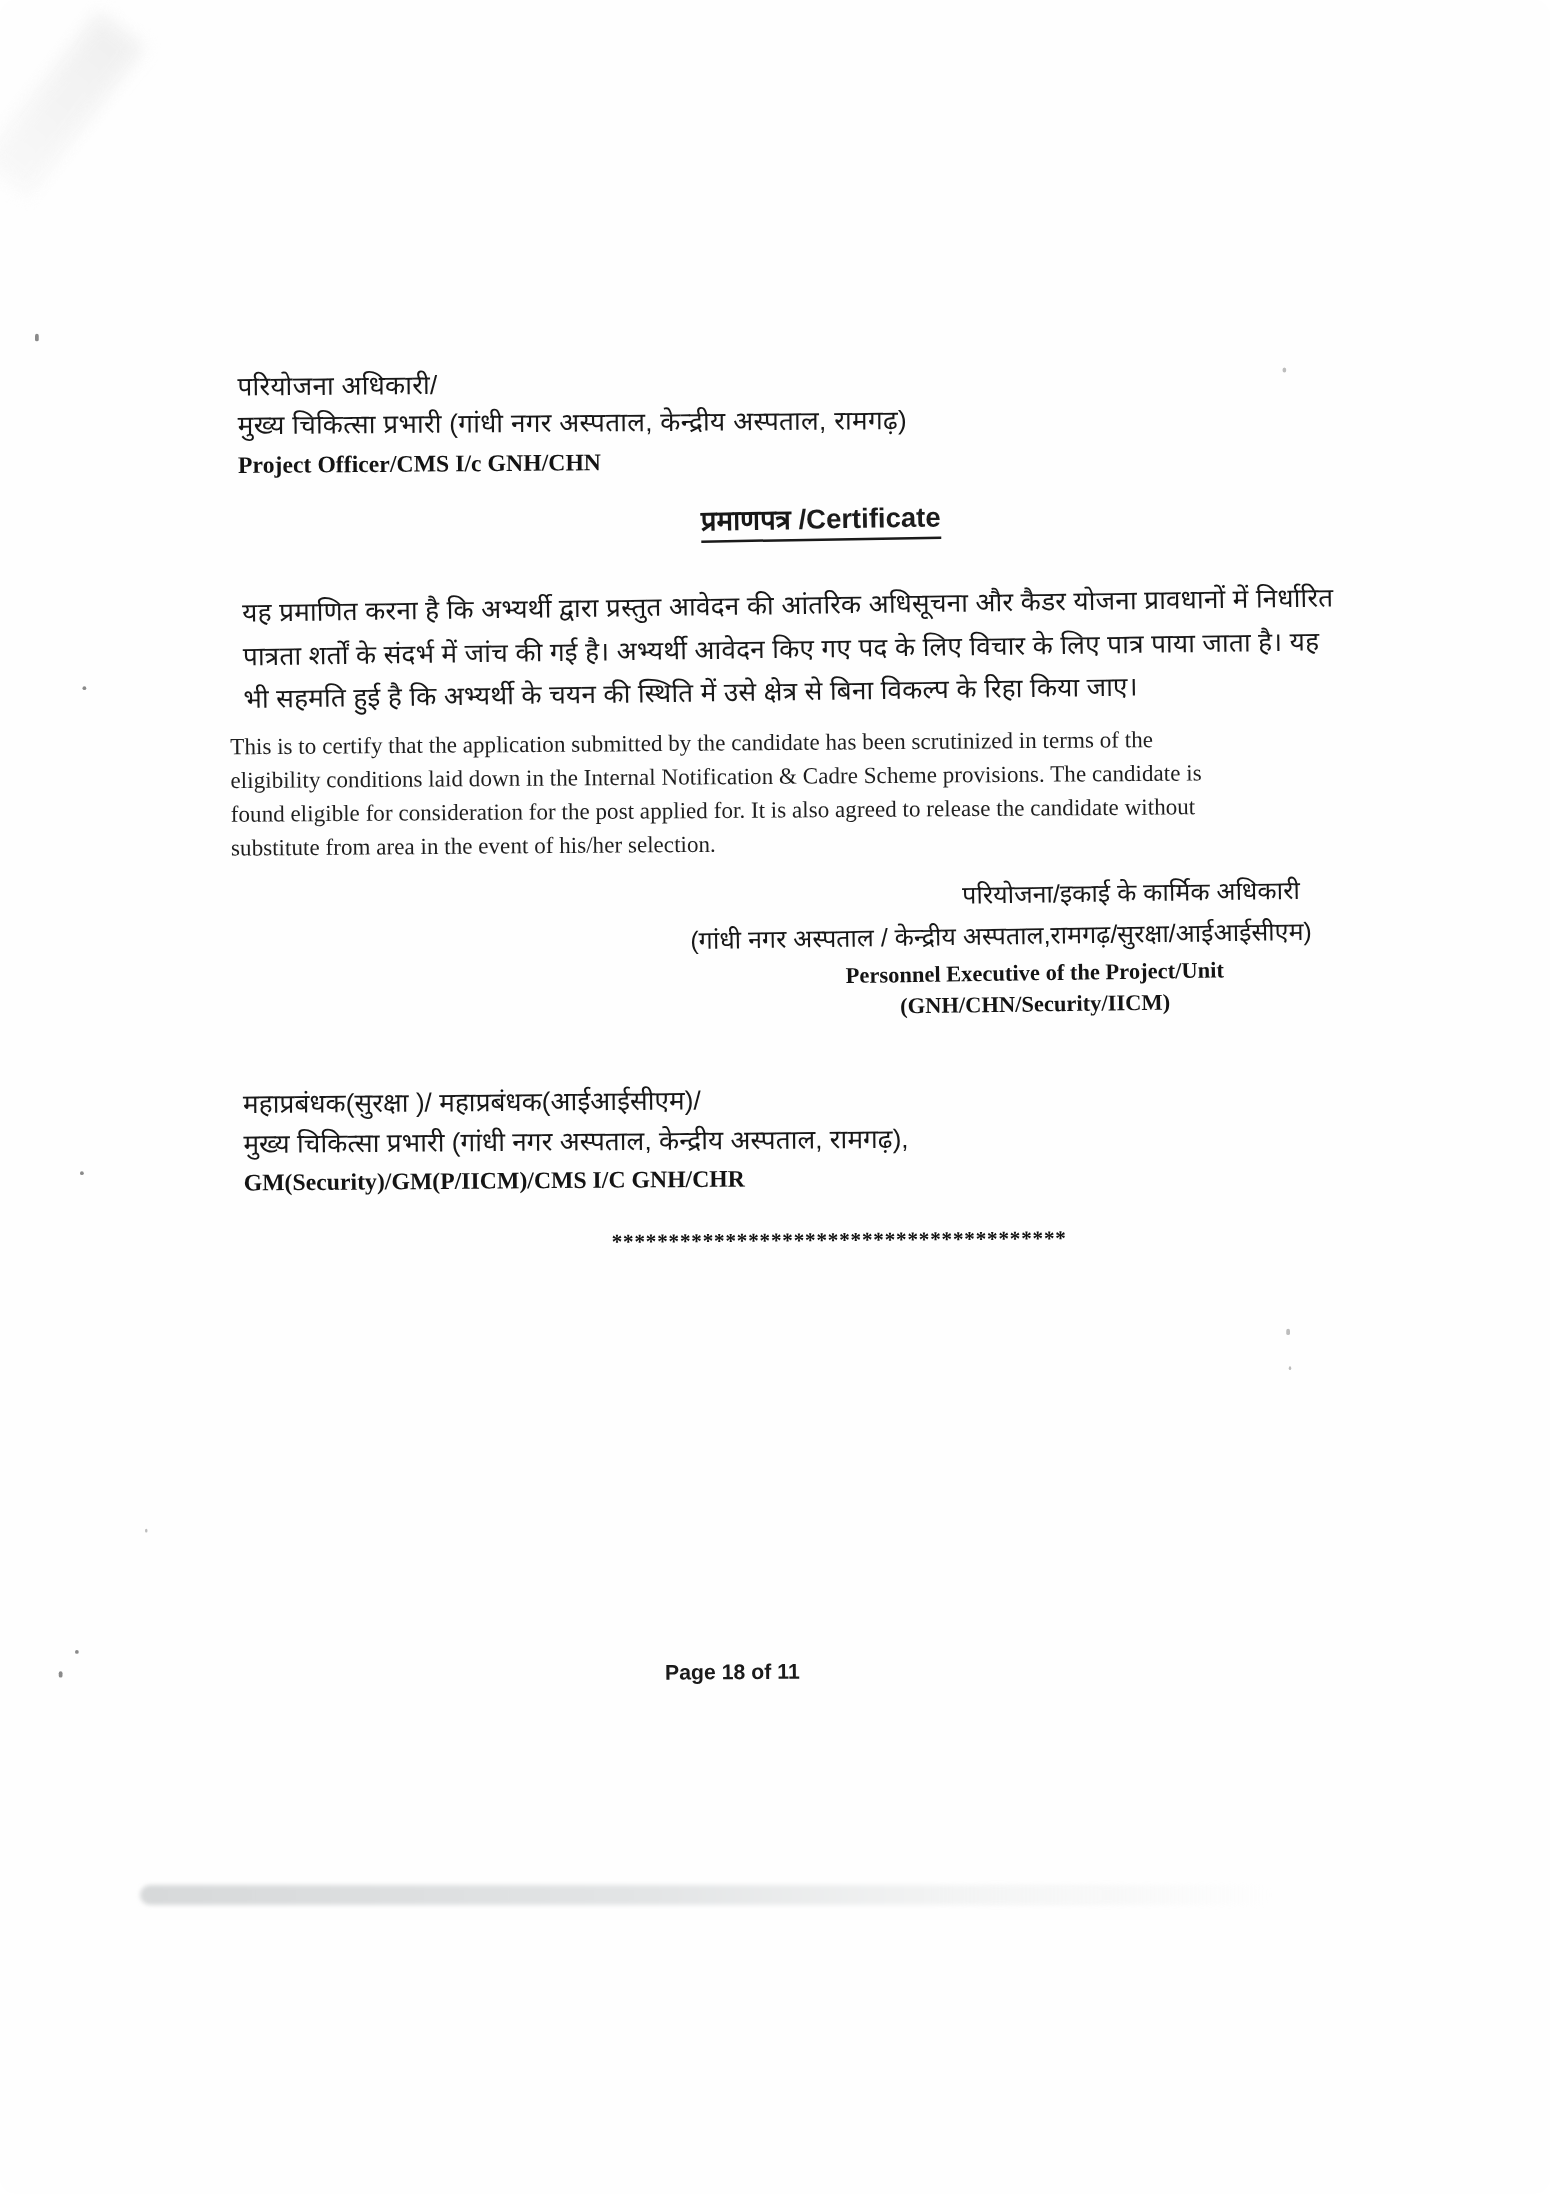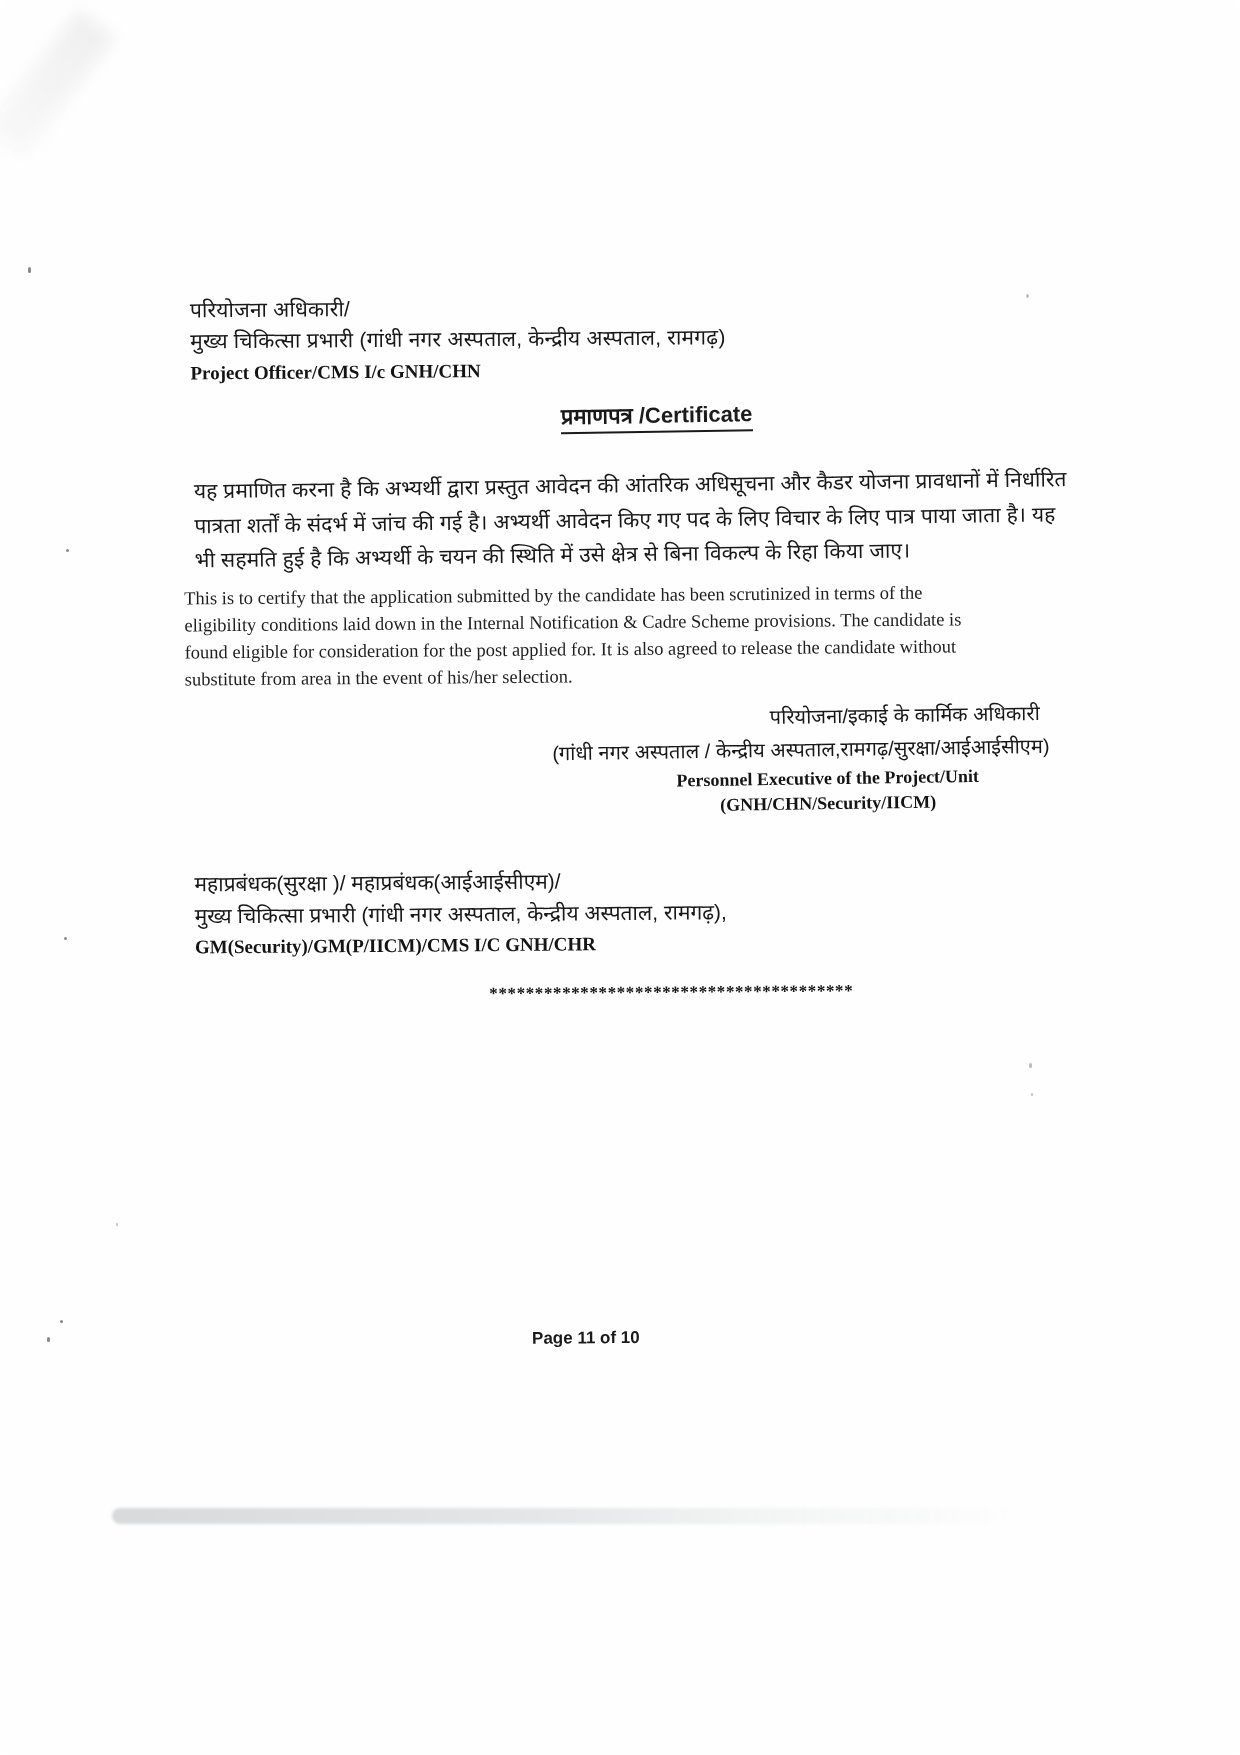--- a/index.html
+++ b/index.html
@@ -154,16 +154,16 @@
     </div>
 
     <div id="sig-left" class="abs">
       <div class="hi hi-line">महाप्रबंधक(सुरक्षा )/ महाप्रबंधक(आईआईसीएम)/</div>
       <div class="hi hi-line">मुख्य चिकित्सा प्रभारी (गांधी नगर अस्पताल, केन्द्रीय अस्पताल, रामगढ़),</div>
       <div class="en-bold en-line">GM(Security)/GM(P/IICM)/CMS I/C GNH/CHR</div>
     </div>
 
     <div id="separator" class="abs">****************************************</div>
 
-    <div id="footer" class="abs">Page 11 of 10</div>
+    <div id="footer" class="abs">Page 18 of 11</div>
 
   </div>
 </div>
 
 </body></html>

